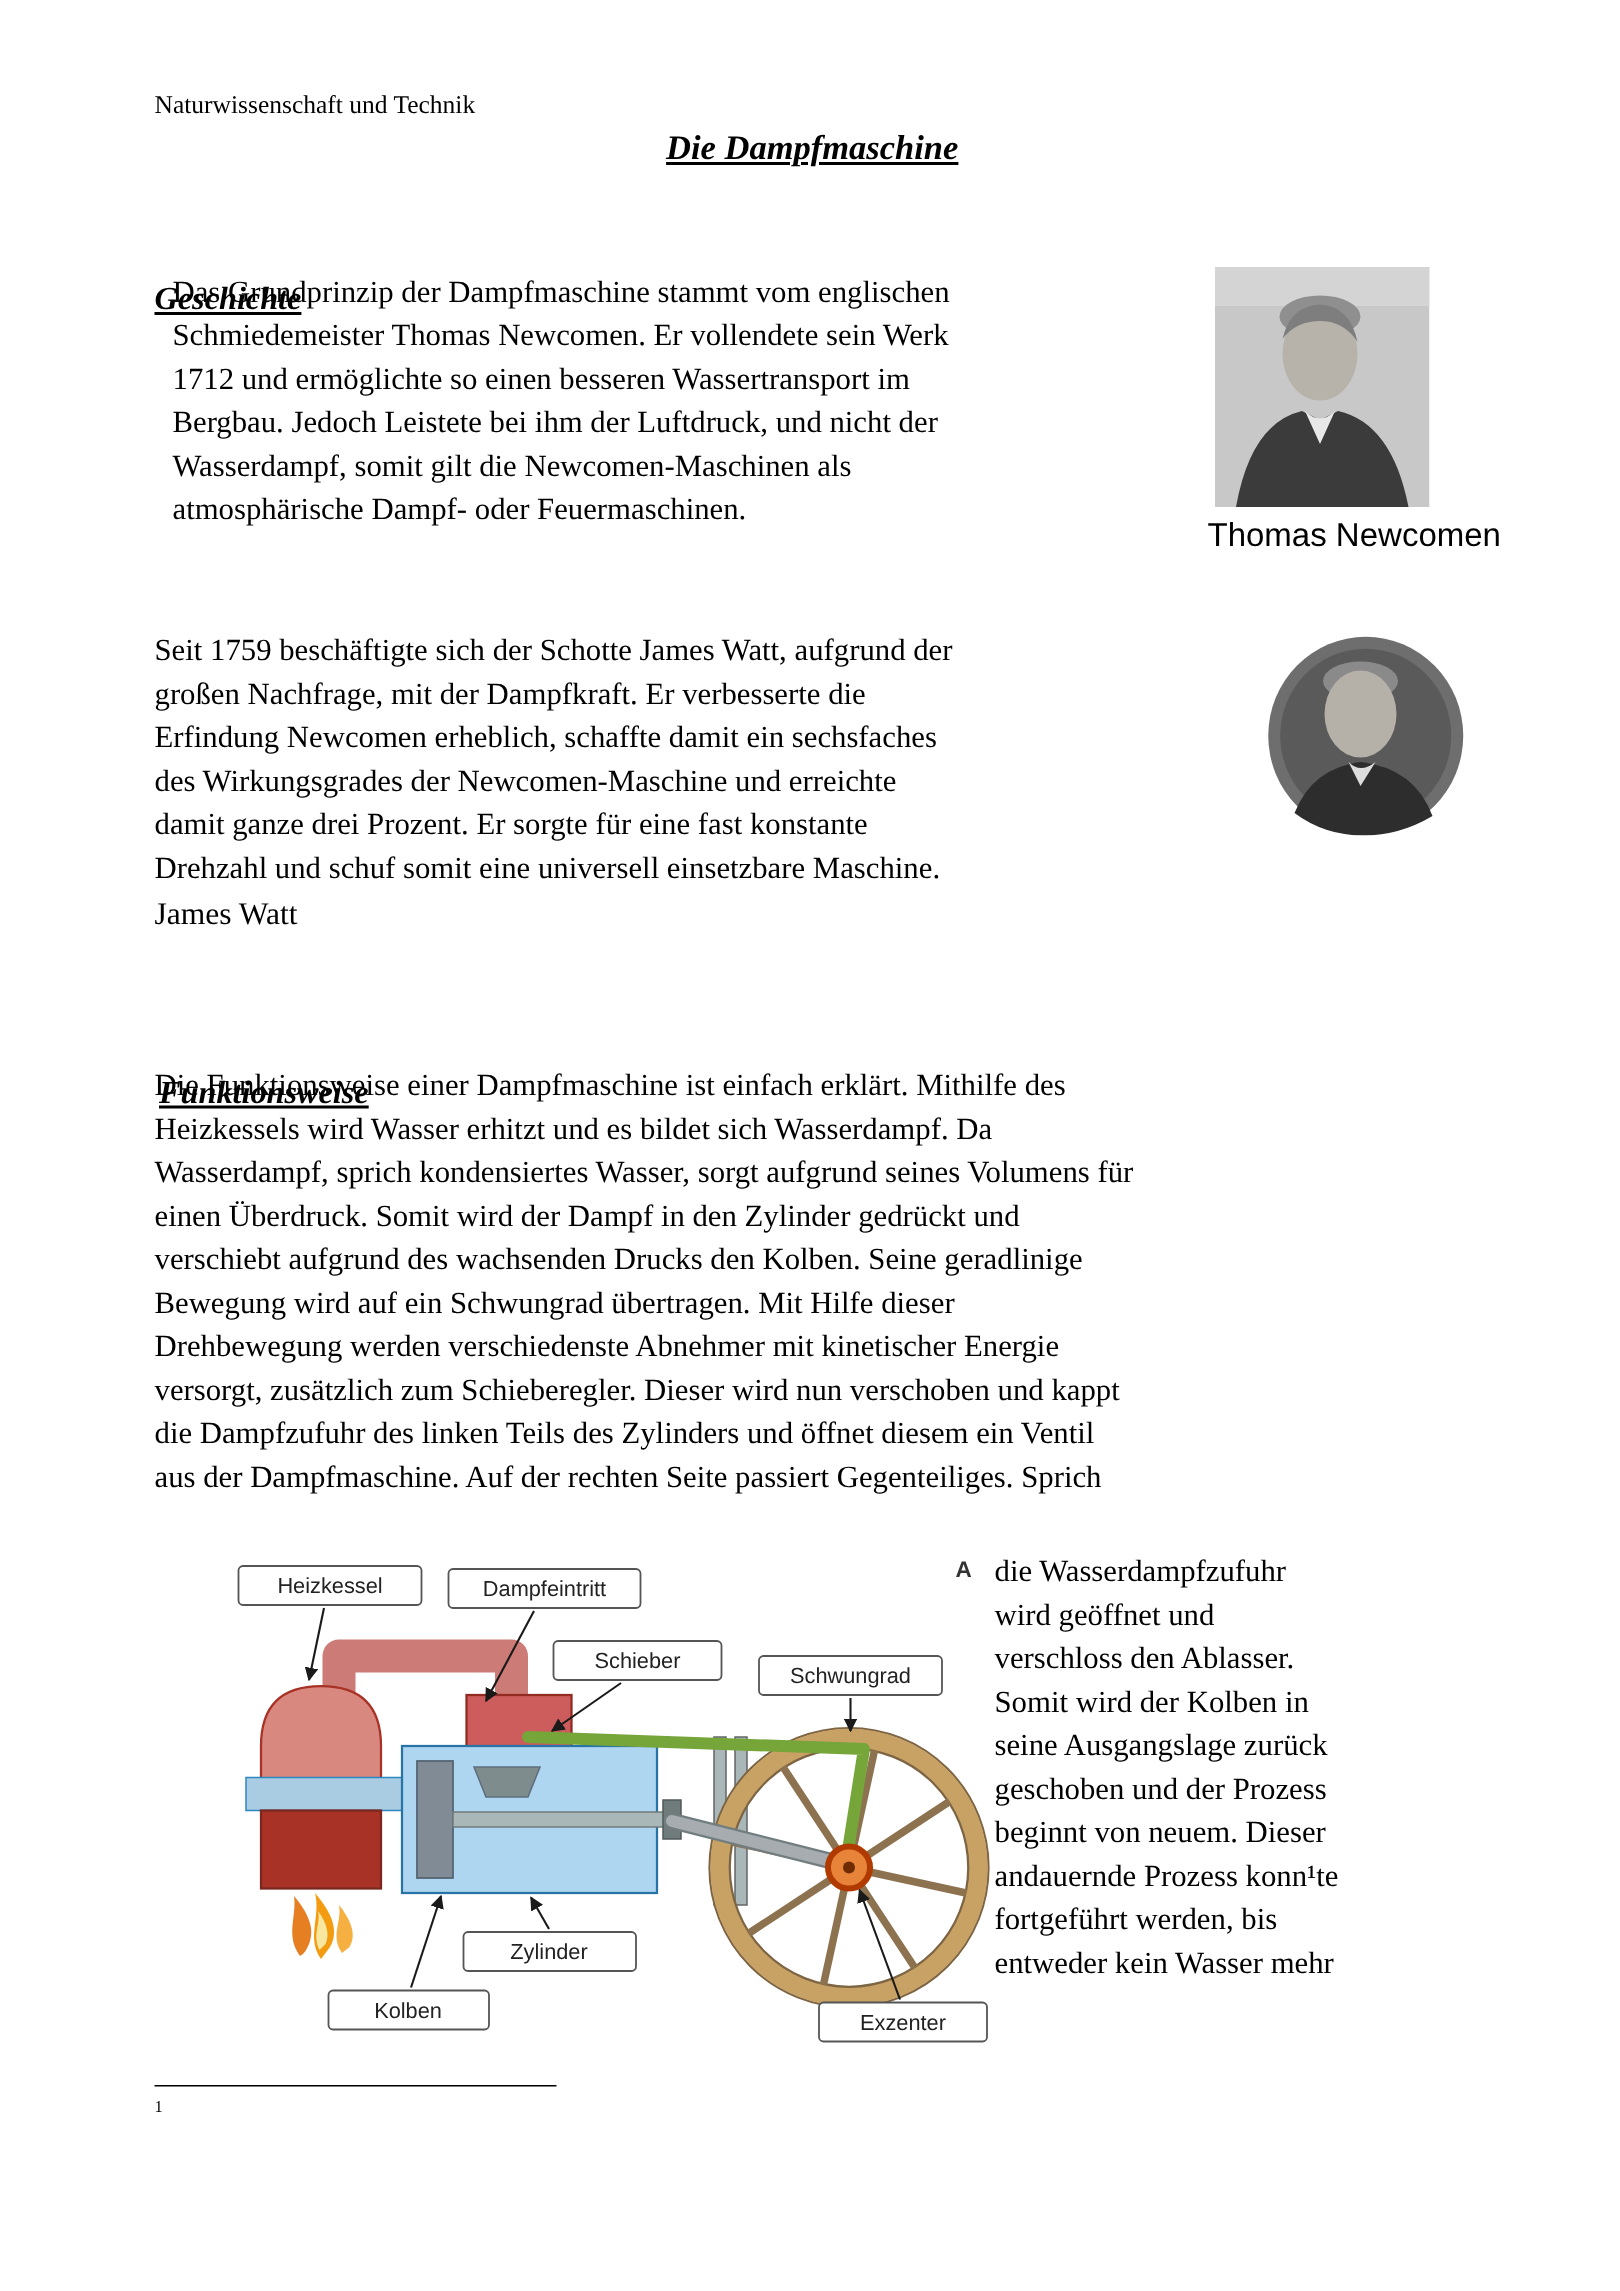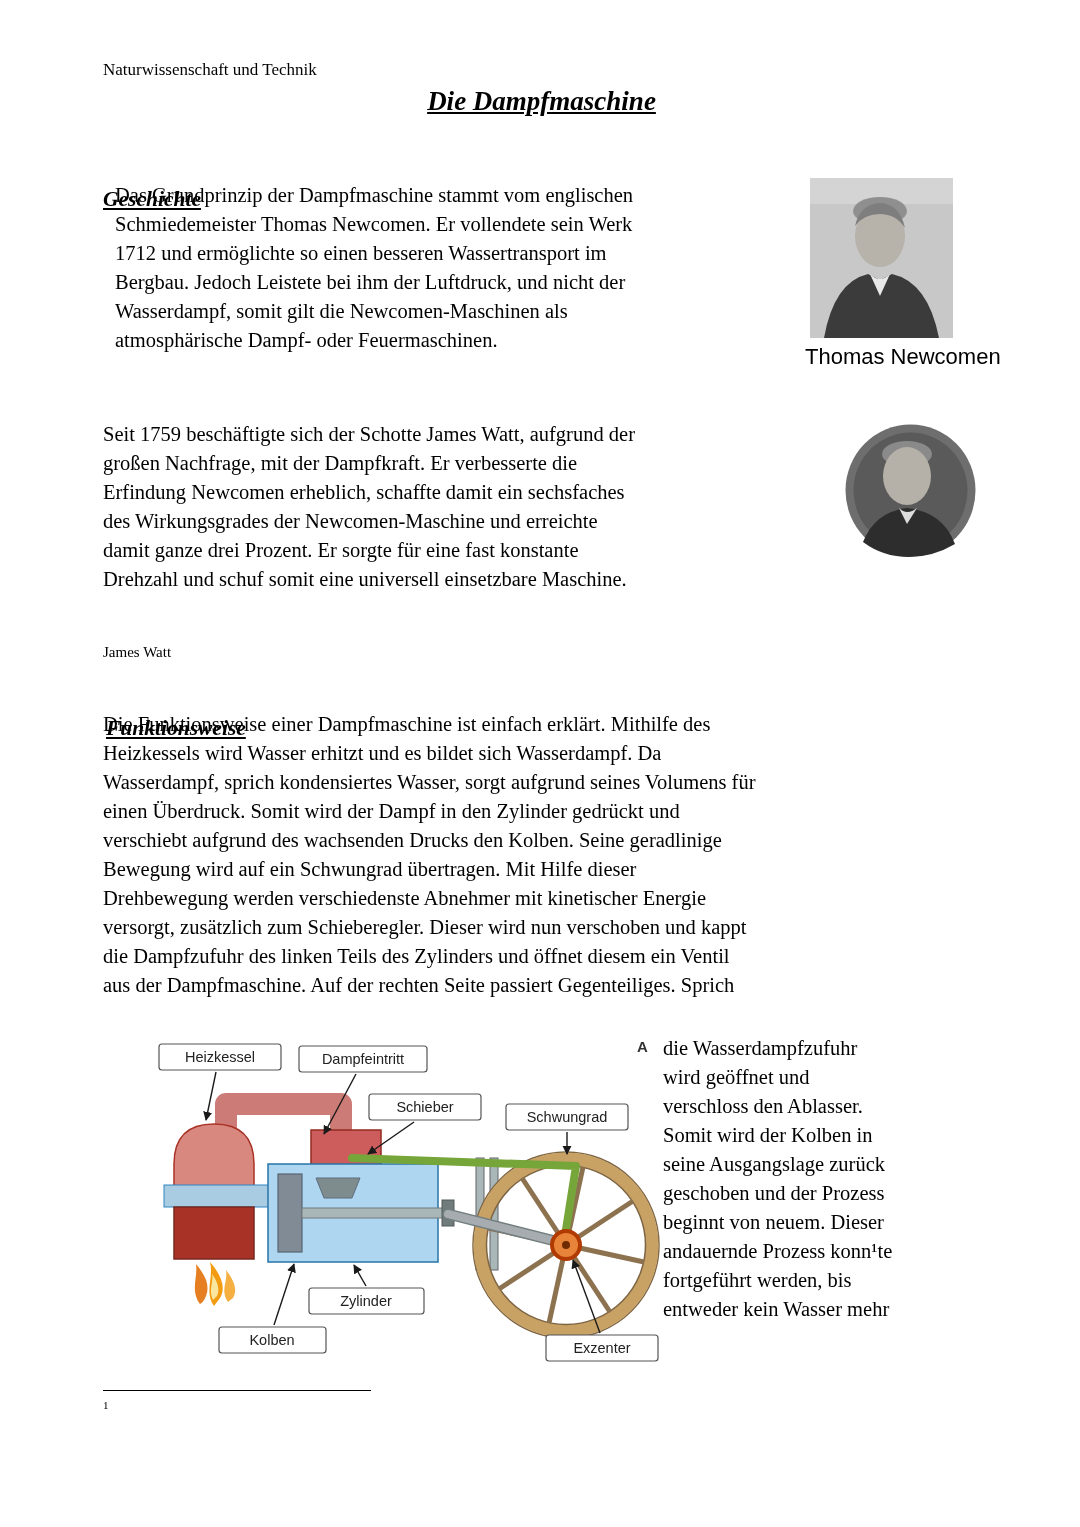--- a/index.html
+++ b/index.html
@@ -6,28 +6,28 @@
   html,body { background:#ffffff; }
   .page {
     position:relative; width:1080px; height:1527px; margin:0 auto;
     background:#ffffff; color:#000;
     font-family:"Liberation Serif", serif; overflow:hidden;
   }
   .abs { position:absolute; }
   .header { left:103px; top:60px; font-size:17px;text-align:right; }
   .title {
     left:103px; top:86px; width:877px; text-align:center;
-    font-size:27px; font-weight:bold; font-style:italic; text-decoration:underline;
+    font-size:23px; font-weight:bold; font-style:italic; text-decoration:underline;
   }
   .h2 {
     font-size:21.5px; font-weight:bold; font-style:italic; text-decoration:underline;margin-top:40px;
   }
   .para { font-size:20.5px; line-height:29px; white-space:pre-line; }
   .cap-sans { font-family:"Liberation Sans", sans-serif; font-size:22px; }
-  .cap-serif { font-size:15px;margin-top:47px; }
+  .cap-serif { font-size:21px; }
   .cropA { font-family:"Liberation Sans", sans-serif; font-size:15px; font-weight:bold; color:#333; }
   .fnrule { border-top:1.6px solid #000; height:0; }
   .fnmark { font-size:11px; }
   .portrait svg, .diagram svg { display:block; }
   .lblbox { fill:#ffffff; stroke:#555555; stroke-width:1.2; }
   .lbltxt {
     font-family:"Liberation Sans", sans-serif; font-size:14.5px; fill:#222222;
     text-anchor:middle;
   }
   .arrow { stroke:#1a1a1a; stroke-width:1.4; fill:none; }

